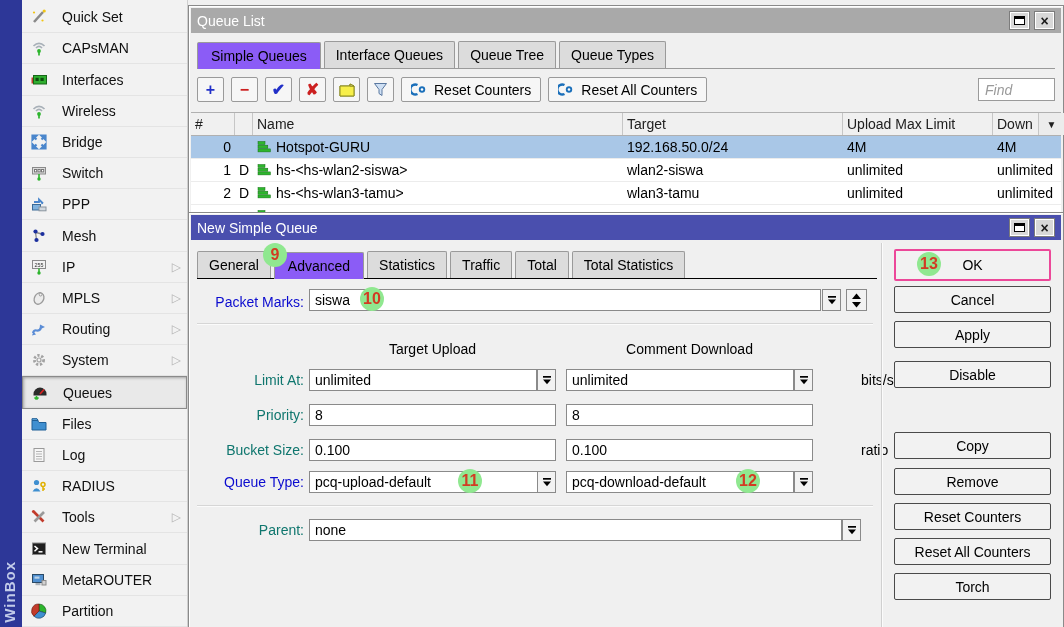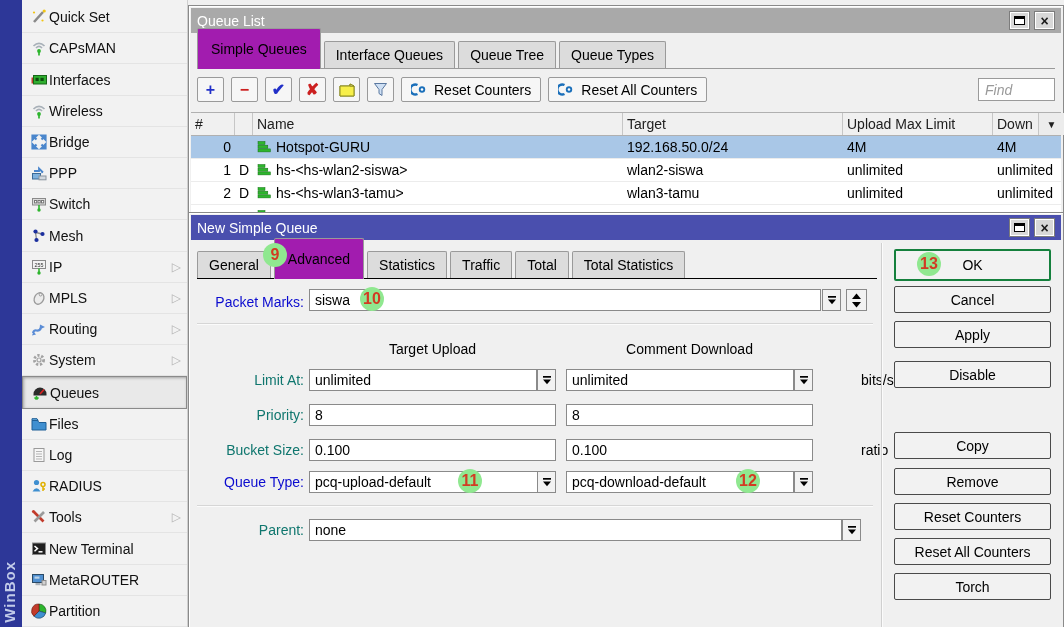--- a/index.html
+++ b/index.html
@@ -5,37 +5,37 @@
   * { margin:0; padding:0; box-sizing:border-box; }
   body { background:#ffffff; font-family:"Liberation Sans", sans-serif; }
   .screen { position:relative; width:1064px; height:627px; background:#f0f0f0; overflow:hidden; font-family:"Liberation Sans", sans-serif; }
 
   
   .brand-strip { position:absolute; left:0; top:0; width:22px; height:627px; background:#2d3798; z-index:5; }
   .brand-text { position:absolute; bottom:4px; left:1px; width:20px; color:#c2cbe9; font-size:15px; font-weight:bold; letter-spacing:1px; writing-mode:vertical-rl; transform:rotate(180deg); }
 
   
   .sidebar { position:absolute; left:22px; top:0; width:166px; height:627px; background:#f2f2f2; border-right:1px solid #cfcfcf; display:flex; flex-direction:column; padding-top:2px; z-index:5; }
-  .side-item { flex:1; display:flex; align-items:center; gap:0; padding:0 6px 0 7px; border-bottom:1px solid #e4e4e4; font-size:14px; color:#101010; cursor:default; }
+  .side-item { flex:1; display:flex; align-items:center; gap:13px; padding:0 6px 0 7px; border-bottom:1px solid #e4e4e4; font-size:14px; color:#101010; cursor:default; }
   .side-item.selected { background:#e9e9e9; border:1px solid #8a8a8a; box-shadow:inset 1px 1px 3px rgba(0,0,0,.3); }
   .side-icon { width:20px; height:18px; flex:none; display:flex; align-items:center; justify-content:center; }
   .side-arrow { margin-left:auto; color:#b5b5b5; font-size:12px; }
 
   
   .titlebar { position:absolute; left:2px; top:2px; right:2px; height:25px; display:flex; align-items:center; padding:0 6px; color:#fff; font-size:14px; }
   .win-btns { margin-left:auto; display:flex; gap:4px; }
   .win-btn { width:21px; height:19px; background:#d8d8d8; border:1px solid #7c7c7c; box-shadow:inset 0 0 0 1px #fff; display:flex; align-items:center; justify-content:center; font-size:14px; font-weight:bold; color:#1a1a1a; line-height:1; }
   .maxg { width:11px; height:9px; border:1px solid #000; box-shadow:inset 0 2px 0 #000; background:#fff; }
 
   
   .qwin { position:absolute; left:188px; top:5px; width:876px; height:622px; background:#f0f0f0; border:1px solid #8a8a8a; box-shadow:inset 1px 1px 0 #fff; z-index:3; }
   .qwin .titlebar { background:#a9a9a9; }
   .qtabs { position:absolute; left:8px; top:31px; right:8px; height:32px; display:flex; align-items:flex-end; gap:3px; border-bottom:1px solid #9a9a9a; }
   .tab { background:#dcdcdc; border:1px solid #9a9a9a; border-bottom:none; border-radius:2px 2px 0 0; padding:5px 11px; font-size:14px; white-space:nowrap; }
-  .tab.active { background:#a21caf; padding:12px 13px; margin-bottom:-1px; }
+  .tab.active { background:#8b5cf6; padding:5px 13px; margin-bottom:-1px; }
   .qtoolbar { position:absolute; left:8px; top:70px; right:8px; height:27px; display:flex; align-items:center; gap:7px; }
   .tbtn { height:25px; min-width:27px; background:#f6f6f6; border:1px solid #9a9a9a; border-radius:2px; display:flex; align-items:center; justify-content:center; padding:0 4px; font-size:16px; font-weight:bold; line-height:1; }
   .tbtn.textbtn { padding:0 9px; gap:7px; font-weight:normal; font-size:14px; }
   .tbtn .blue { color:#2230c8; } .tbtn .red { color:#cc2020; }
   .find-input { margin-left:auto; width:77px; height:23px; border:1px solid #9a9a9a; background:#fff; font-size:14px; padding:0 6px; font-family:"Liberation Sans", sans-serif; }
   .find-input::placeholder { color:#9a9a9a; font-style:italic; }
 
   .qtable { position:absolute; left:2px; top:106px; right:2px; bottom:2px; background:#fff; border-top:1px solid #b0b0b0; }
   .trow { display:grid; grid-template-columns:44px 18px 370px 220px 150px 1fr; height:23px; font-size:14px; align-items:center; }
   .thead { grid-template-columns:44px 18px 370px 220px 150px 46px 26px; background:#f0f0f0; border-bottom:1px solid #b0b0b0; color:#202020; }
@@ -54,21 +54,21 @@
   .flabel { position:absolute; left:8px; width:107px; text-align:right; font-size:14px; line-height:22px; color:#0f766e; }
   .flabel.blue { color:#0b0bcf; }
   .finput { position:absolute; height:22px; border:1px solid #8a8a8a; background:#fff; font-size:14px; padding:0 5px; font-family:"Liberation Sans", sans-serif; color:#000; }
   .dropbtn { position:absolute; width:19px; height:22px; background:#f2f2f2; border:1px solid #8a8a8a; display:flex; align-items:center; justify-content:center; }
   .updownbtn { position:absolute; width:21px; height:22px; background:#f2f2f2; border:1px solid #8a8a8a; display:flex; align-items:center; justify-content:center; }
   .hrule { position:absolute; left:8px; width:676px; height:2px; border-top:1px solid #d6d6d6; border-bottom:1px solid #fbfbfb; }
   .colhead { position:absolute; font-size:14px; color:#000; text-align:center; }
   .unit { position:absolute; font-size:14px; color:#000; line-height:22px;padding-left:42px; }
   .vdivider { position:absolute; left:692px; top:30px; bottom:0; width:2px; border-left:1px solid #d0d0d0; border-right:1px solid #fbfbfb; }
   .dbtn { position:absolute; left:705px; width:157px; height:27px; background:#f2f2f2; border:1px solid #4a4a4a; border-radius:2px; display:flex; align-items:center; justify-content:center; font-size:14px; color:#000; }
-  .dbtn.default { height:32px; border:2px solid #15803d;text-align:center; }
+  .dbtn.default { height:32px; border:2px solid #ec4899;text-align:center; }
 
   
   .ann { position:absolute; width:24px; height:24px; border-radius:50%; background:#90e890; color:#d23b23; font-size:16px; font-weight:bold; display:flex; align-items:center; justify-content:center; z-index:60; }
 
   svg { display:block; }
 </style>
 </head>
 <body>
 
 <div class="screen">
@@ -135,40 +135,40 @@
               <path d="M2.5 15.5 v-4 l4 4 z"></path>
               <path d="M15.5 15.5 h-4 l4 -4 z"></path>
             </g>
           </svg>
         </span>
       <span>Bridge</span>
     </div>
     <div class="side-item">
       <span class="side-icon">
           <svg width="18" height="18" viewBox="0 0 18 18">
-            <path d="M4 7 h5 v-2.5 l4 4" fill="none" stroke="#4a86cc" stroke-width="1.8"></path>
-            <path d="M13 8.5 l-1.5 1 l0 -2.5 z" fill="#4a86cc"></path>
-            <rect x="2.5" y="9.5" width="8" height="5.5" fill="#7fb2de" stroke="#3c6a96"></rect>
-            <rect x="9" y="12" width="7" height="3.8" fill="#d2d8de" stroke="#8a949e"></rect>
-          </svg>
-        </span>
-      <span>PPP</span>
-    </div>
-    <div class="side-item">
-      <span class="side-icon">
-          <svg width="18" height="18" viewBox="0 0 18 18">
             <rect x="2.5" y="3.5" width="13" height="6.5" fill="#dcdcdc" stroke="#8a8a8a"></rect>
             <rect x="4.5" y="5.5" width="2.2" height="2.4" fill="#fff" stroke="#777"></rect>
             <rect x="8" y="5.5" width="2.2" height="2.4" fill="#fff" stroke="#777"></rect>
             <rect x="11.5" y="5.5" width="2.2" height="2.4" fill="#fff" stroke="#777"></rect>
             <line x1="9" y1="10" x2="9" y2="14" stroke="#2db52d" stroke-width="1.6"></line>
             <circle cx="9" cy="15" r="1.7" fill="#2db52d"></circle>
           </svg>
         </span>
       <span>Switch</span>
+    </div>
+    <div class="side-item">
+      <span class="side-icon">
+          <svg width="18" height="18" viewBox="0 0 18 18">
+            <path d="M4 7 h5 v-2.5 l4 4" fill="none" stroke="#4a86cc" stroke-width="1.8"></path>
+            <path d="M13 8.5 l-1.5 1 l0 -2.5 z" fill="#4a86cc"></path>
+            <rect x="2.5" y="9.5" width="8" height="5.5" fill="#7fb2de" stroke="#3c6a96"></rect>
+            <rect x="9" y="12" width="7" height="3.8" fill="#d2d8de" stroke="#8a949e"></rect>
+          </svg>
+        </span>
+      <span>PPP</span>
     </div>
     <div class="side-item">
       <span class="side-icon">
           <svg width="18" height="18" viewBox="0 0 18 18">
             <path d="M5.5 5.5 L6.5 12.5 M6 5.5 L12 7" stroke="#8a8a8a" stroke-width="1.3"></path>
             <circle cx="5.5" cy="4.5" r="2.1" fill="#1b2f9e"></circle>
             <circle cx="12.5" cy="7" r="2.1" fill="#1b2f9e"></circle>
             <circle cx="6.5" cy="13" r="2.1" fill="#1b2f9e"></circle>
           </svg>
         </span>

